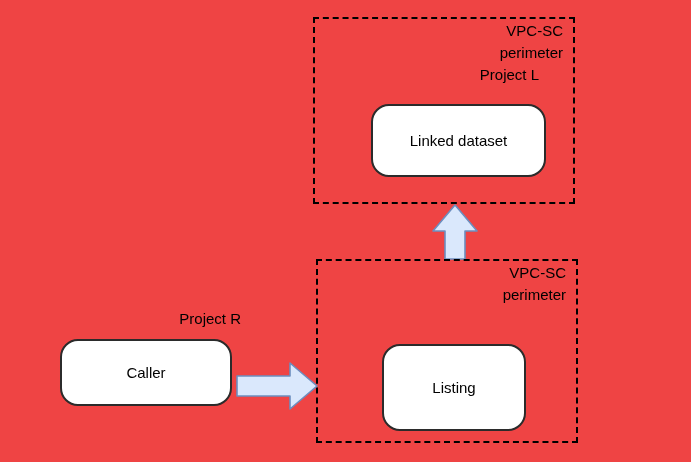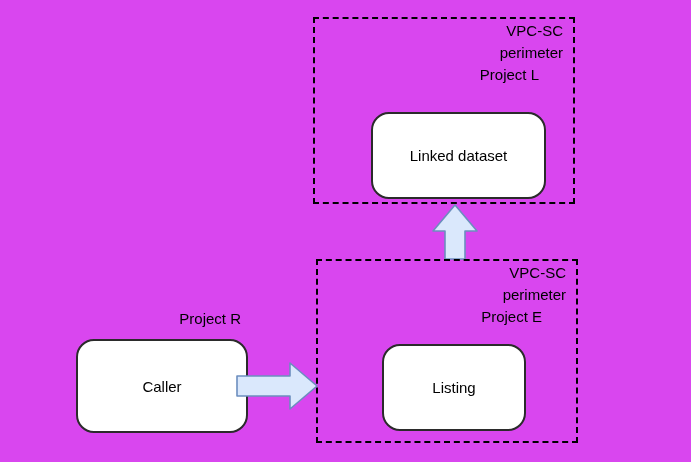--- a/index.html
+++ b/index.html
@@ -7,21 +7,21 @@
     padding: 0;
     background: #ffffff;
   }
   body {
     font-family: "Liberation Sans", sans-serif;
   }
   #canvas {
     position: relative;
     width: 691px;
     height: 462px;
-    background: #d946ef;
+    background: #ef4444;
     overflow: hidden;
     text-decoration: underline;
   }
   .perimeter {
     position: absolute;
     border: 2px dashed #000000;
     box-sizing: border-box;
     background: transparent;
   }
   .perimeter-label {
@@ -68,44 +68,43 @@
 
 <div id="canvas">
 
   <div class="perimeter" style="left:313px; top:17px; width:262px; height:187px;"></div>
 
   <div class="perimeter-label" style="left:395px; top:20px; width:168px;">VPC-SC
 perimeter</div>
 
   <div class="project-label" style="left:349px; top:64px; width:190px;">Project L</div>
 
-  <div class="node" style="left:371px; top:112px; width:175px; height:87px;">
+  <div class="node" style="left:371px; top:104px; width:175px; height:73px;">
     <span class="node-label">Linked dataset</span>
   </div>
 
   <div class="arrow" style="left:430px; top:204px; width:50px; height:56px;">
     <svg width="50" height="56" viewBox="0 0 50 56" xmlns="http://www.w3.org/2000/svg">
       <polygon points="25,1 47,27 35,27 35,55 15,55 15,27 3,27" fill="#dae8fc" stroke="#6c8ebf" stroke-width="1.6" stroke-linejoin="round"></polygon>
     </svg>
   </div>
 
   <div class="perimeter" style="left:316px; top:259px; width:262px; height:184px;"></div>
 
   <div class="perimeter-label" style="left:398px; top:262px; width:168px;">VPC-SC
 perimeter</div>
 
-  <div class="project-label" style="left:352px; top:306px; width:190px;">Project E</div>
 
   <div class="node" style="left:382px; top:344px; width:144px; height:87px;">
     <span class="node-label">Listing</span>
   </div>
 
   <div class="project-label" style="left:51px; top:308px; width:190px;">Project R</div>
 
-  <div class="node" style="left:60px; top:339px; width:172px; height:94px;margin-left:16px;">
+  <div class="node" style="left:60px; top:339px; width:172px; height:67px;">
     <span class="node-label">Caller</span>
   </div>
 
   <div class="arrow" style="left:236px; top:361px; width:82px; height:50px;">
     <svg width="82" height="50" viewBox="0 0 82 50" xmlns="http://www.w3.org/2000/svg">
       <polygon points="1,15 54,15 54,2 81,25 54,48 54,35 1,35" fill="#dae8fc" stroke="#6c8ebf" stroke-width="1.6" stroke-linejoin="round"></polygon>
     </svg>
   </div>
 
 </div>

